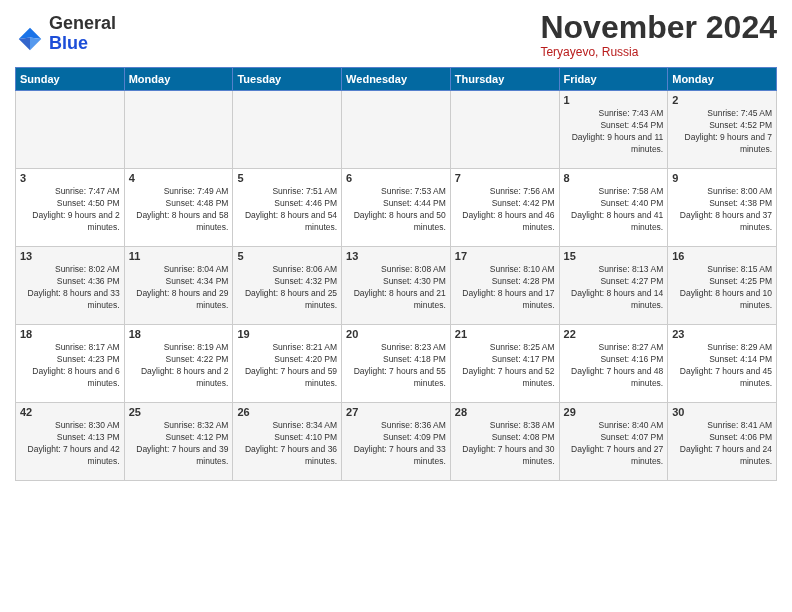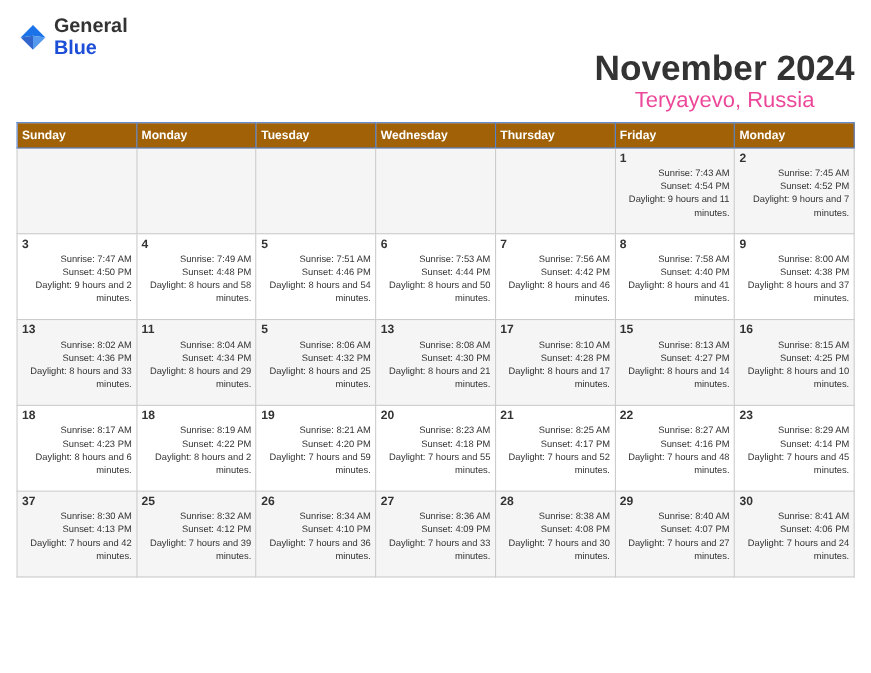--- a/index.html
+++ b/index.html
@@ -16,58 +16,57 @@
       padding: 10px 15px;
     }
     .header {
       display: flex;
       justify-content: space-between;
       align-items: flex-start;
       margin-bottom: 8px;
     }
     .logo {
       display: flex;
-      align-items: center;
+      align-items: flex-end;
       margin-top: 4px;
     }
     .logo-text {
       font-size: 18px;
       font-weight: bold;
       color: #333;
       line-height: 1.1;
     }
     .logo-text span {
       color: #1d4ed8;
     }
     .logo-icon {
       width: 30px;
       height: 30px;
       margin-right: 4px;
     }
     .title-block {
-      text-align: center;
-      margin-top: 35px;
+      text-align: left;
     }
     .month-title {
       font-size: 32px;
       font-weight: bold;
       color: #333;
       line-height: 1.1;
     }
     .location {
-      font-size: 20px;
-      color: #ec4899;
+      font-size: 12px;
+      color: #b91c1c;
     }
     table {
       width: 100%;
       border-collapse: collapse;
       table-layout: fixed;
     }
     thead th {
-      background: #a16207;
+      background: #0369a1;
       color: #fff;
       font-size: 11px;
       font-weight: bold;
       padding: 5px 4px;
       text-align: left;
       border: 1px solid #5580cc;
     }
     tbody td {
       vertical-align: top;
       border: 1px solid #ccc;
@@ -282,21 +281,21 @@
           </td>
           <td>
             <span class="day-num">23</span>
         <div class="day-info">
           Sunrise: 8:29 AM<br>Sunset: 4:14 PM<br>Daylight: 7 hours and 45 minutes.
         </div>
           </td>
         </tr>
         <tr>
           <td>
-            <span class="day-num">37</span>
+            <span class="day-num">42</span>
         <div class="day-info">
           Sunrise: 8:30 AM<br>Sunset: 4:13 PM<br>Daylight: 7 hours and 42 minutes.
         </div>
           </td>
           <td>
             <span class="day-num">25</span>
         <div class="day-info">
           Sunrise: 8:32 AM<br>Sunset: 4:12 PM<br>Daylight: 7 hours and 39 minutes.
         </div>
           </td>

